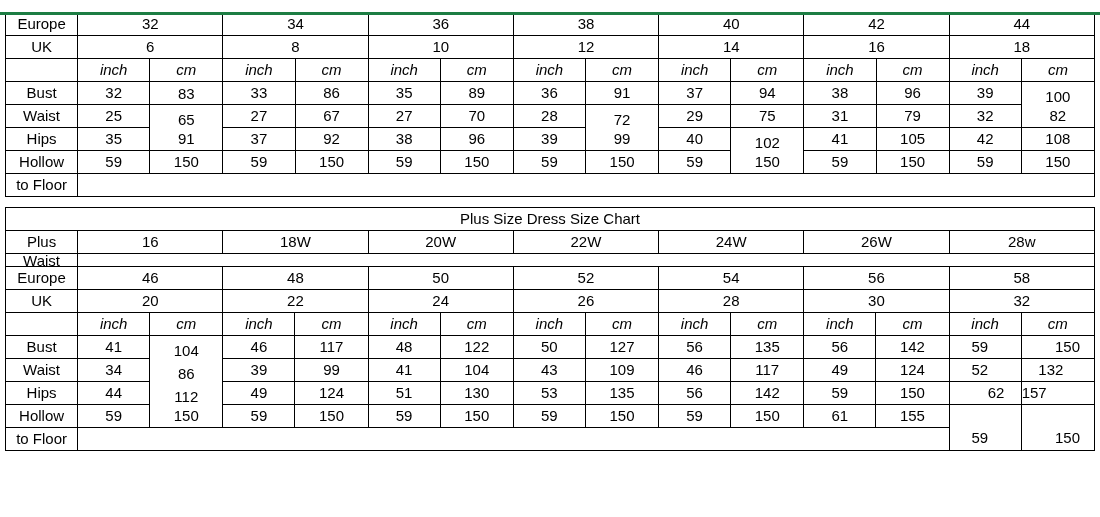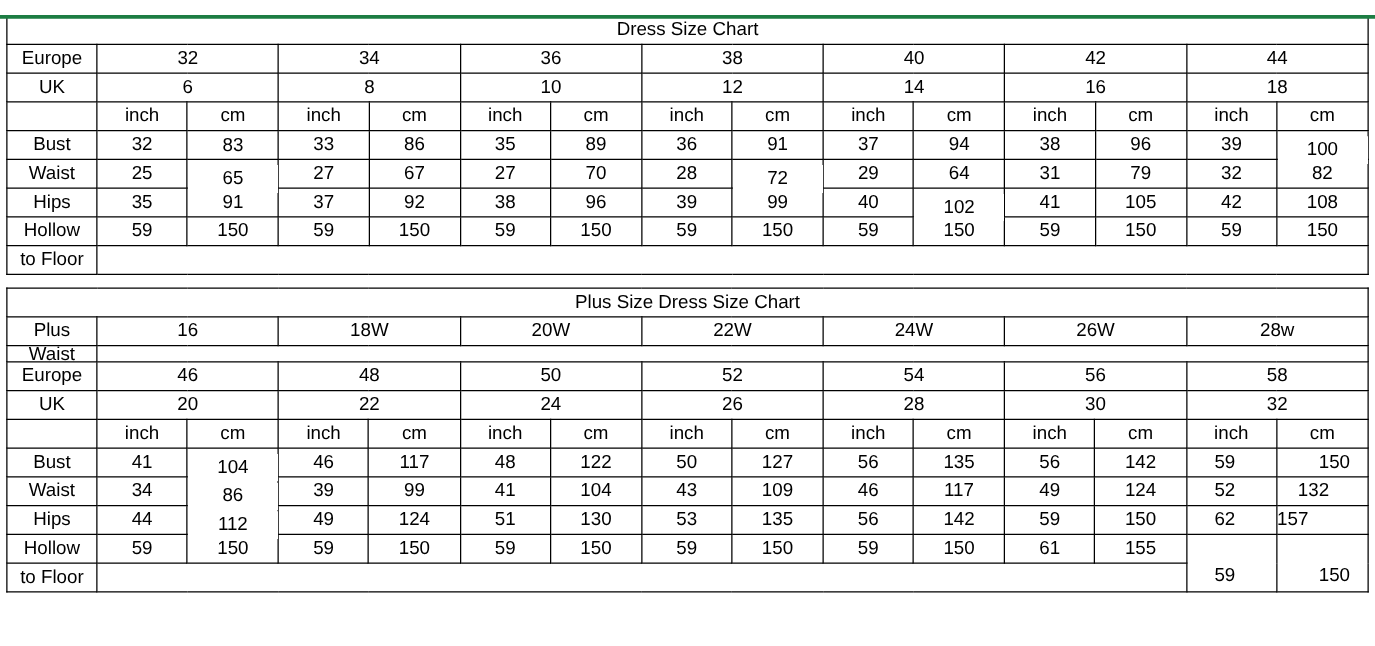--- a/index.html
+++ b/index.html
@@ -58,20 +58,21 @@
   }
   td.rowlabel {
     text-align: center;
     font-size: 15px;
   }
   td.tall {
     height: 24px;
   }
   td.unit {
     font-size: 14px;
+    font-style: italic;
   }
   td.blank {
     border: 1px solid #000000;
   }
   .small { font-size: 13px; }
   .n-a { font-size: 16px; }
   .n-b { font-size: 15px; vertical-align: bottom; }
   .v-sub { font-size: 15px; position: relative; top: 4px; margin-left: 12px; }
   .gap {
     height: 10px;
@@ -96,23 +97,20 @@
       <col style="width:72px">
         <col style="width:73px">
       <col style="width:72px">
         <col style="width:73px">
       <col style="width:72px">
         <col style="width:73px">
       <col style="width:72px">
         <col style="width:73px">
     </colgroup>
     <tbody>
-        <tr>
-      <td class="band" colspan="15">Dress Size Chart</td>
-    </tr>
     <tr>
       <td class="rowlabel">Europe</td>
       <td colspan="2">32</td>
       <td colspan="2">34</td>
       <td colspan="2">36</td>
       <td colspan="2">38</td>
       <td colspan="2">40</td>
       <td colspan="2">42</td>
       <td colspan="2">44</td>
     </tr>
@@ -164,21 +162,21 @@
       <td class="rowlabel tall">Waist</td>
       <td class="tall">25</td>
       <td class="tall v-sub">65</td>
       <td class="tall">27</td>
       <td class="tall">67</td>
       <td class="tall">27</td>
       <td class="tall">70</td>
       <td class="tall">28</td>
       <td class="tall v-sub">72</td>
       <td class="tall">29</td>
-      <td class="tall">64</td>
+      <td class="tall">75</td>
       <td class="tall">31</td>
       <td class="tall">79</td>
       <td class="tall">32</td>
       <td class="tall">82</td>
     </tr>
     <tr>
       <td class="rowlabel tall">Hips</td>
       <td class="tall">35</td>
       <td class="tall">91</td>
       <td class="tall">37</td>
@@ -334,21 +332,21 @@
       <td class="tall">49</td>
       <td class="tall">124</td>
       <td class="tall">51</td>
       <td class="tall">130</td>
       <td class="tall">53</td>
       <td class="tall">135</td>
       <td class="tall">56</td>
       <td class="tall">142</td>
       <td class="tall">59</td>
       <td class="tall">150</td>
-      <td class="tall small" style="text-align:left;padding-left:22px;">62</td>
+      <td class="tall small" style="text-align:center;padding-left:22px;">62</td>
       <td class="tall small" style="text-align:left;padding-right:14px;">157</td>
     </tr>
     <tr>
       <td class="rowlabel">Hollow</td>
       <td>59</td>
       <td>150</td>
       <td>59</td>
       <td>150</td>
       <td>59</td>
       <td>150</td>

